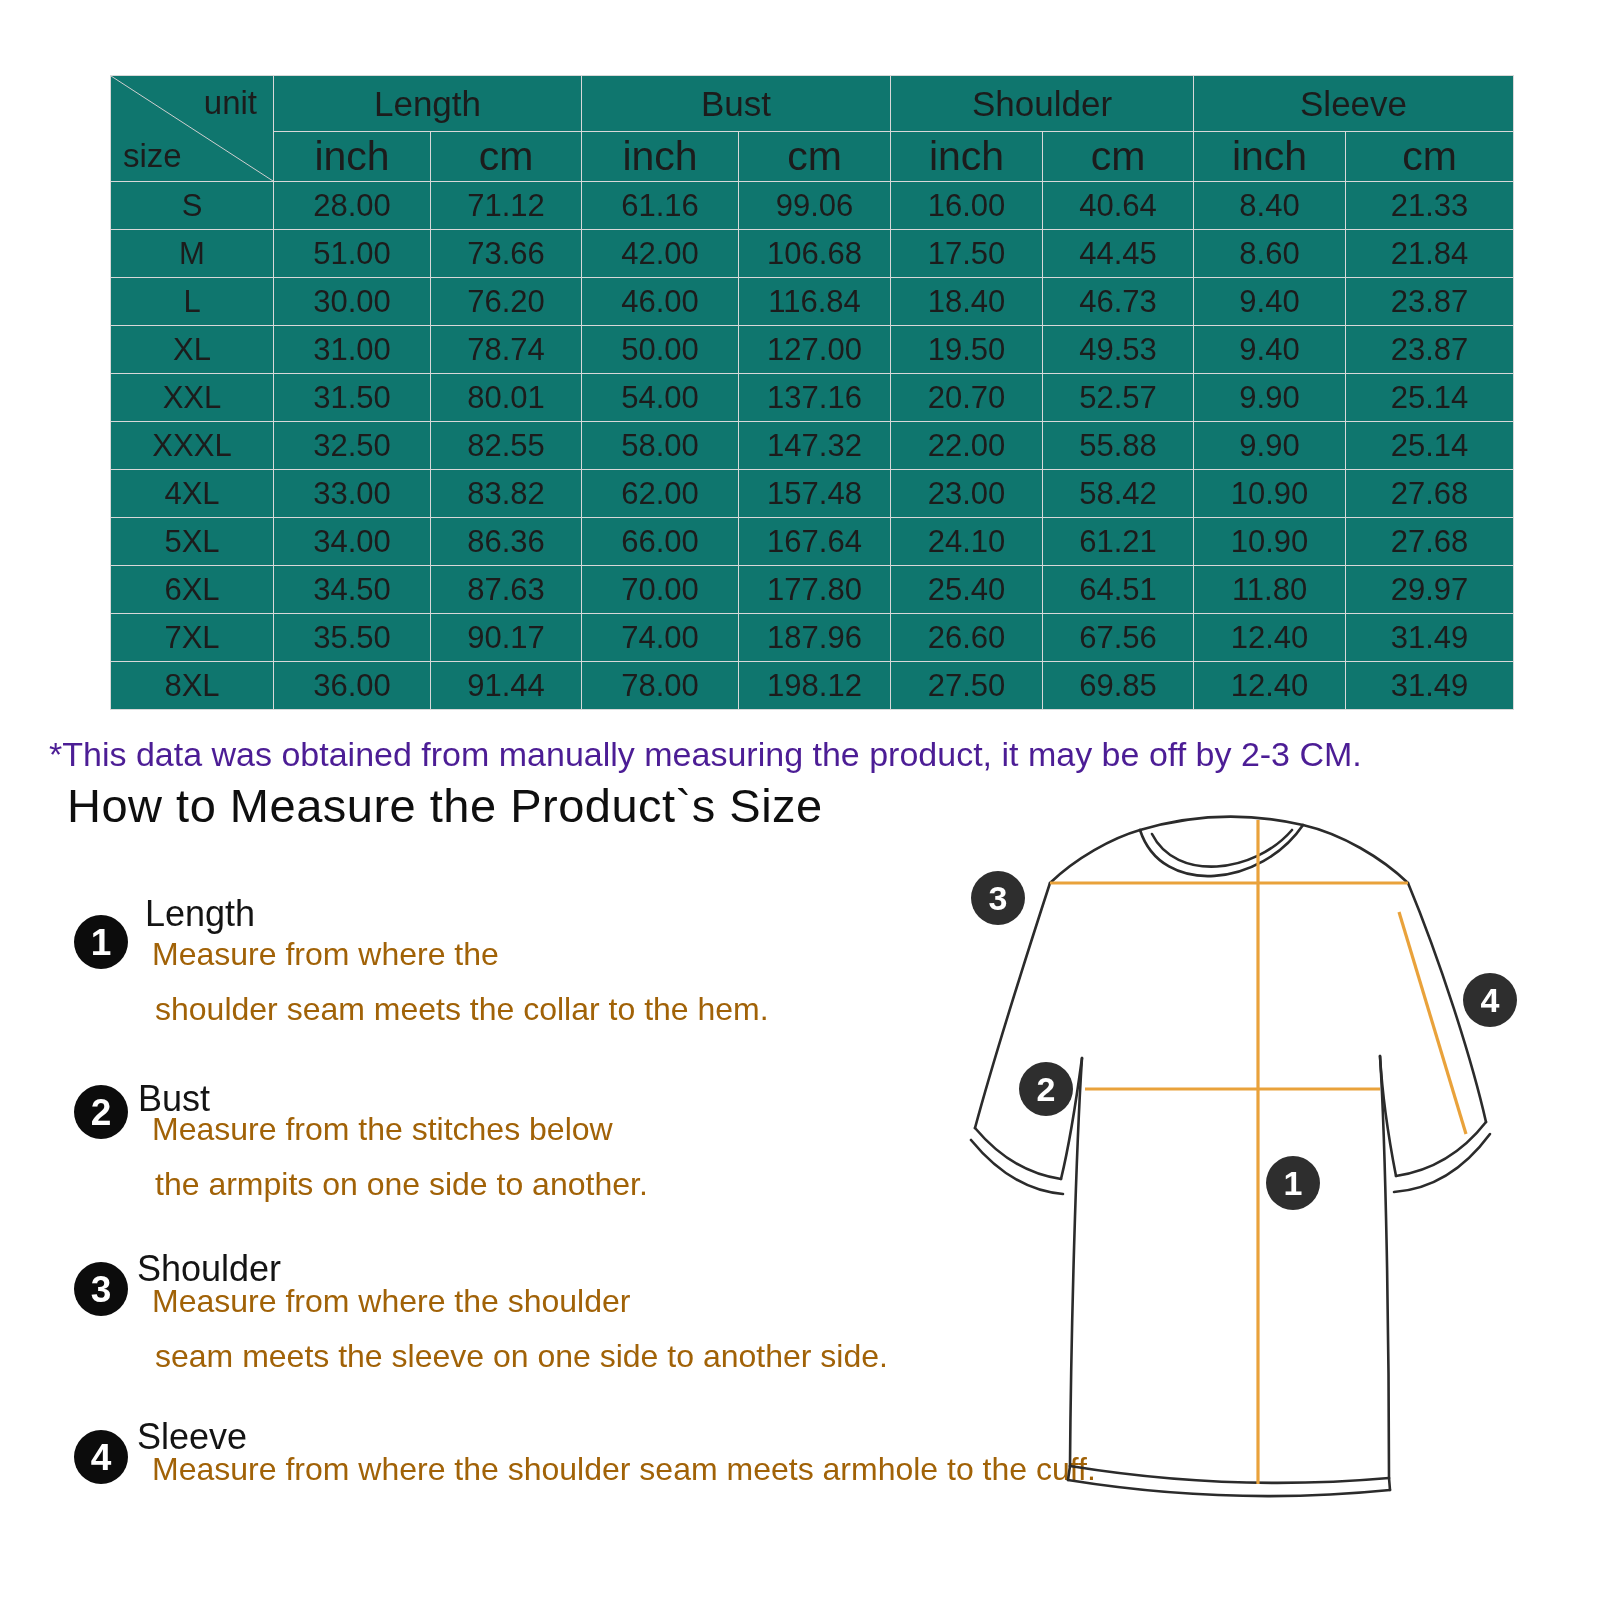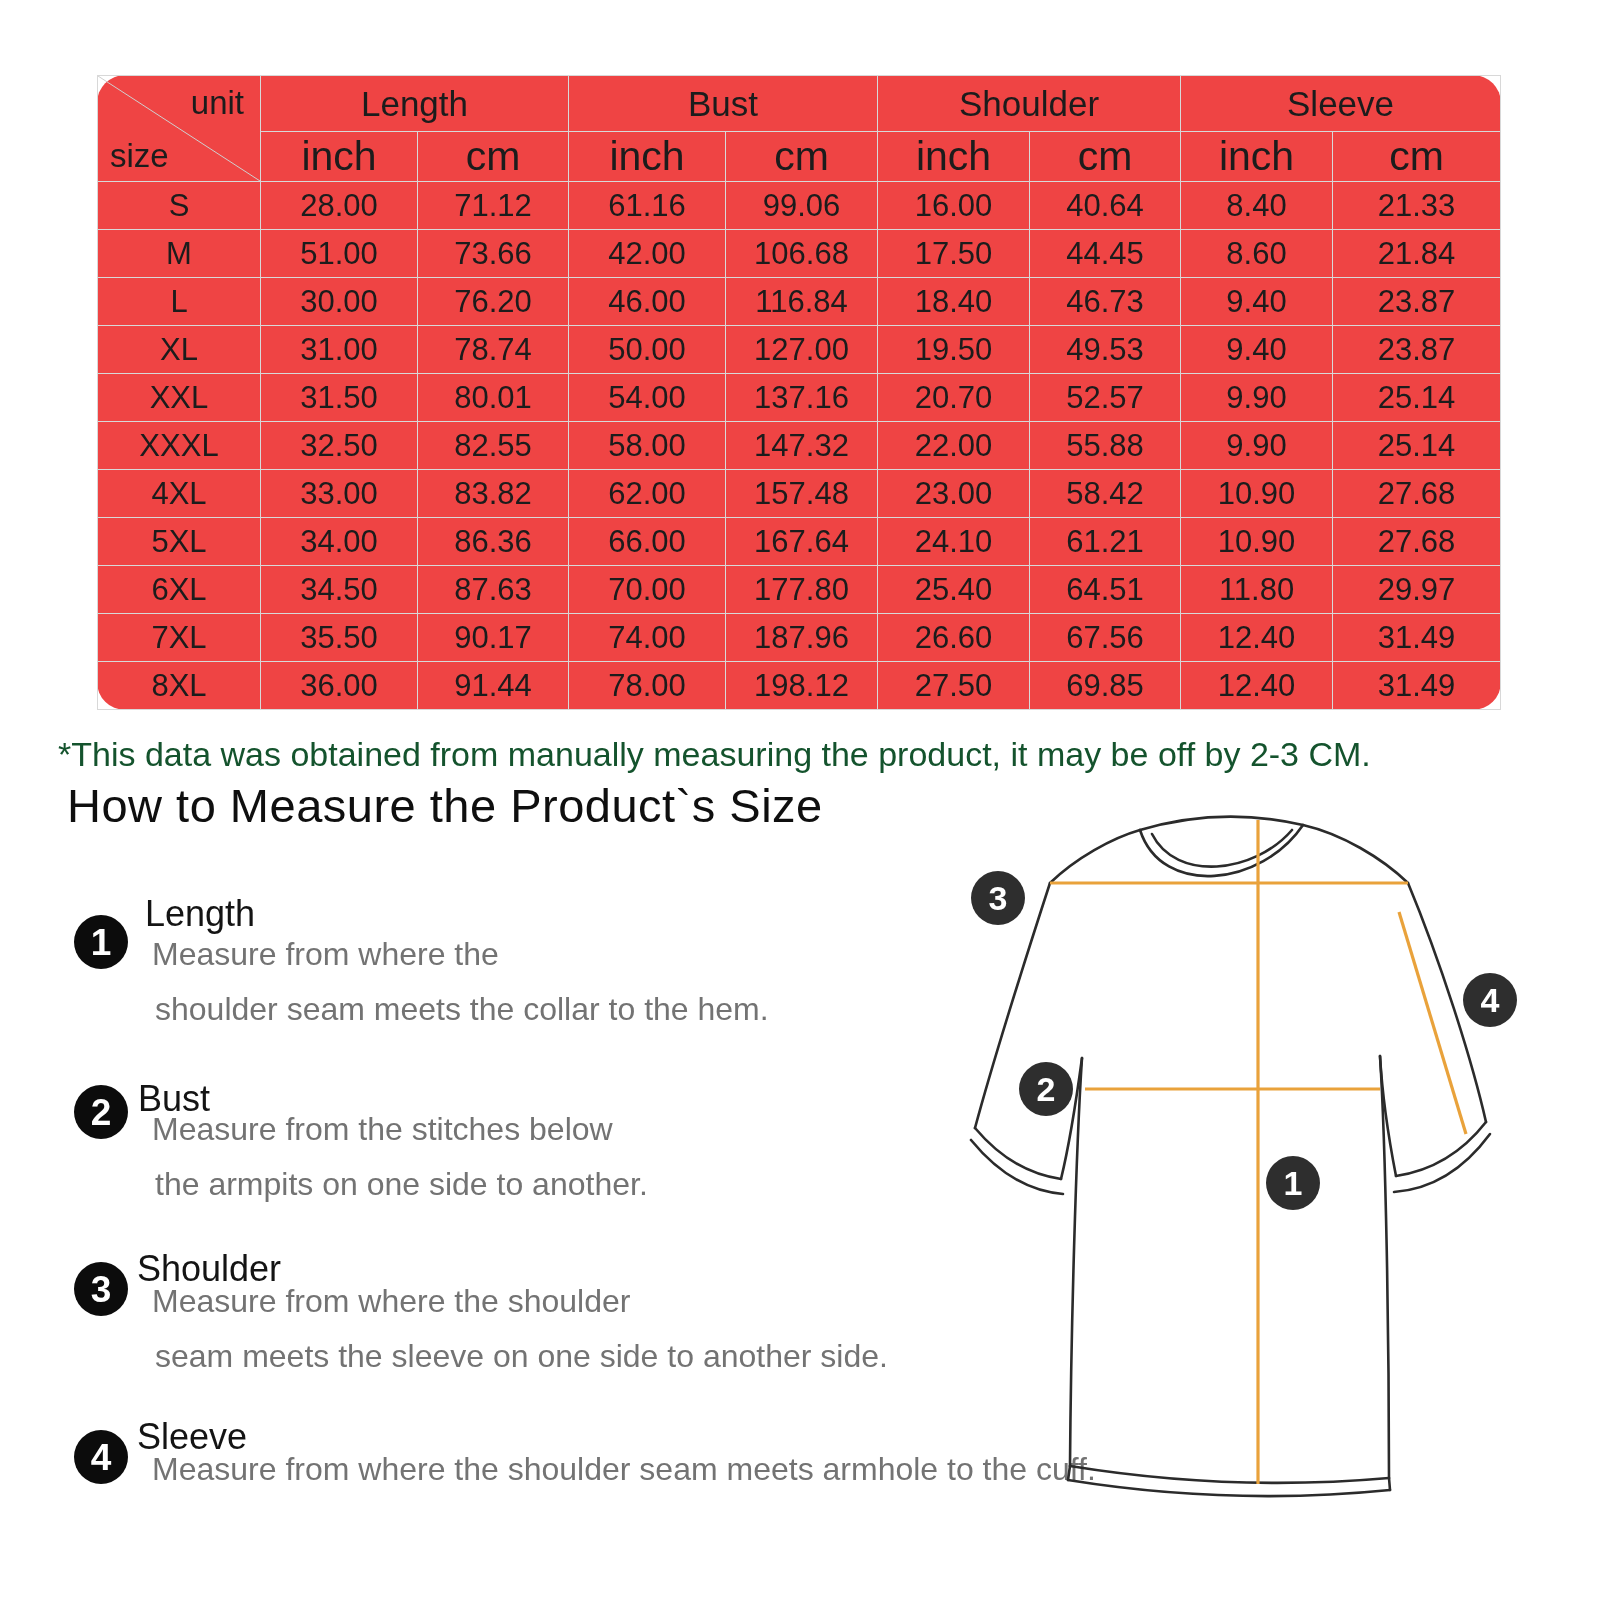--- a/index.html
+++ b/index.html
@@ -3,45 +3,45 @@
 <meta charset="utf-8">
 <style>
   html,body{margin:0;padding:0;}
   body{
     width:1600px;height:1600px;position:relative;background:#ffffff;
     font-family:"Liberation Sans", sans-serif;color:#1c1c1c;overflow:hidden;
     -webkit-font-smoothing:antialiased;
   }
   
   .size-table{
-    position:absolute;left:97px;top:75px;width:1403px;
-    border-collapse:collapse;table-layout:fixed;background:#ef4444;border-radius:28px;
+    position:absolute;left:110px;top:75px;width:1403px;
+    border-collapse:collapse;table-layout:fixed;background:#0f766e;
   }
   .size-table th,.size-table td{
     border:1px solid #d8d8d8;text-align:center;vertical-align:middle;
     font-weight:400;padding:0;white-space:nowrap;
   }
   .size-table thead th.group{font-size:35px;height:55px;}
   .size-table thead th.unit-h{font-size:41px;height:49px;}
   .size-table tbody td{font-size:31px;height:47px;}
   .corner-cell{position:relative;overflow:hidden;}
   .corner-cell svg{position:absolute;left:0;top:0;width:100%;height:100%;}
   .corner-unit{position:absolute;top:8px;right:16px;font-size:33px;}
   .corner-size{position:absolute;bottom:6px;left:12px;font-size:33px;}
   
-  .note{position:absolute;left:58px;top:735px;font-size:34px;color:#14532d;}
+  .note{position:absolute;left:49px;top:735px;font-size:34px;color:#4c1d95;}
   .howto-title{position:absolute;left:67px;top:778px;font-size:47px;font-weight:500;color:#0f0f0f;letter-spacing:0.5px;text-align:right;}
   
   .num-badge{
     position:absolute;width:54px;height:54px;border-radius:50%;
     background:#0c0c0c;color:#ffffff;font-size:37px;font-weight:700;
     display:flex;align-items:center;justify-content:center;line-height:1;
   }
   .item-title{position:absolute;font-size:36px;color:#141414;}
-  .item-line{position:absolute;font-size:32px;color:#737373;}
+  .item-line{position:absolute;font-size:32px;color:#a16207;}
   
   .shirt-svg{position:absolute;left:930px;top:790px;width:600px;height:720px;}
   .shirt-badge{
     position:absolute;width:54px;height:54px;border-radius:50%;
     background:#2e2e2e;color:#ffffff;font-size:34px;font-weight:700;
     display:flex;align-items:center;justify-content:center;line-height:1;
   }
 </style>
 </head>
 <body>

